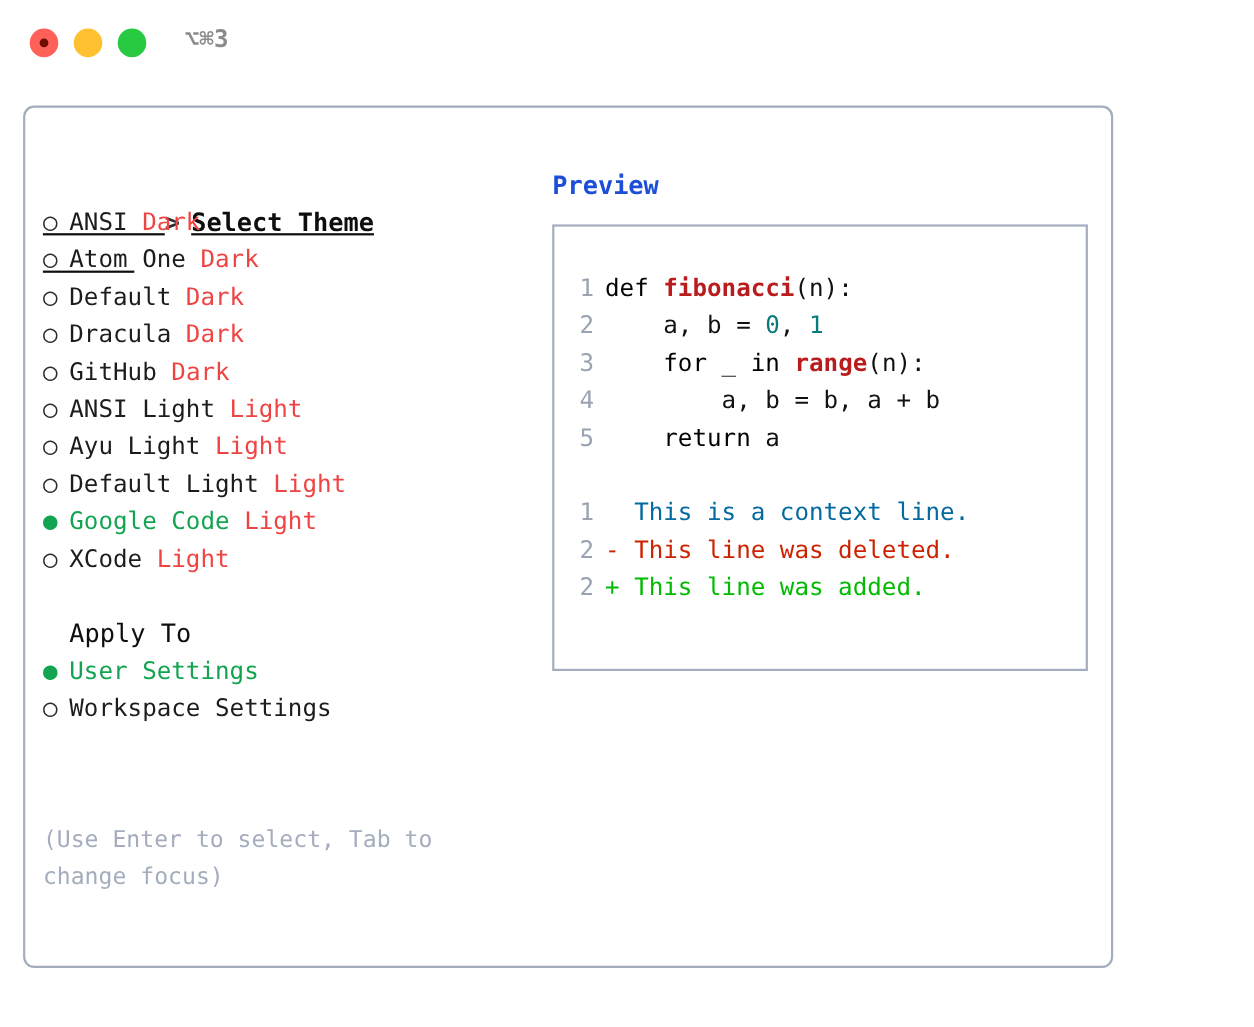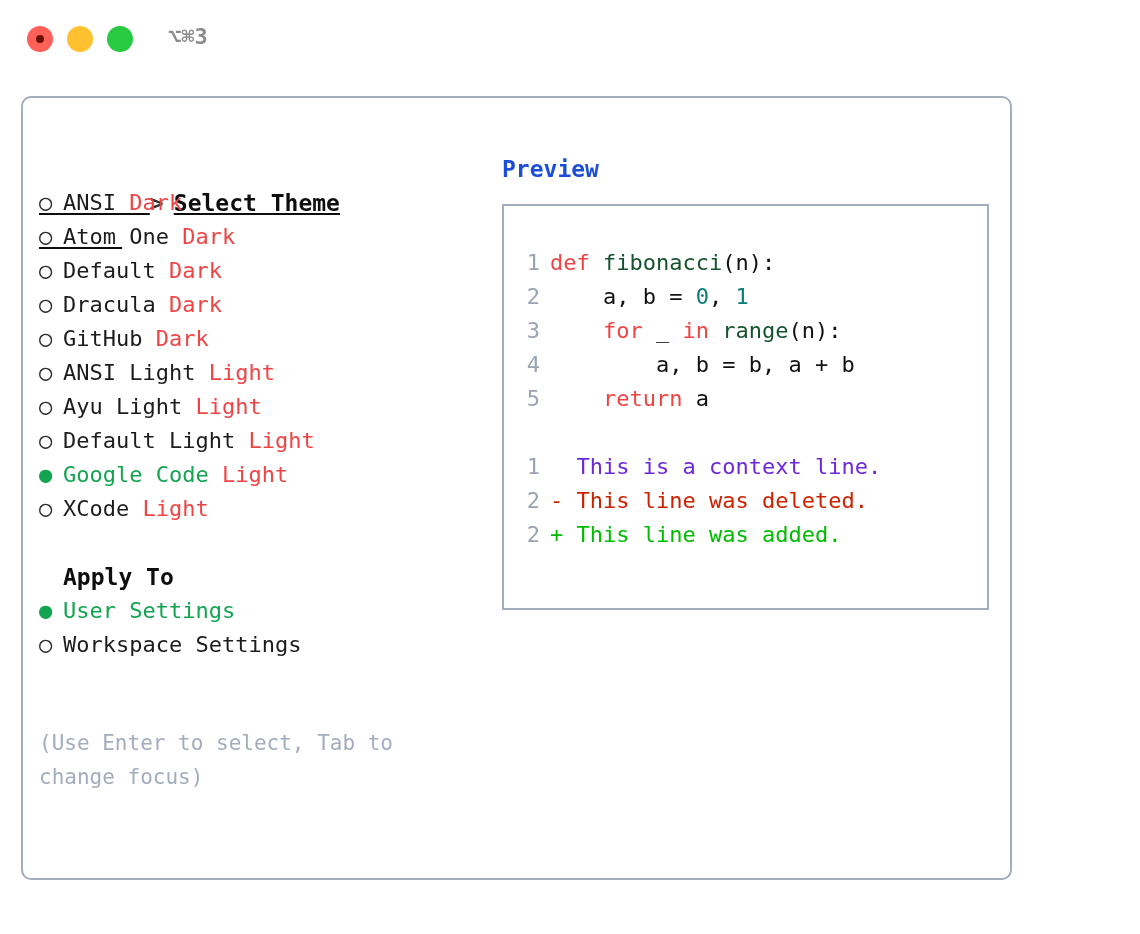--- a/index.html
+++ b/index.html
@@ -100,31 +100,31 @@
     display: inline-block;
     width: 24px;
     color: #2b2b2b;
   }
   .bullet.selected { color: #12a450; }
   .item-label { color: #1c1c1c; }
   .item-label.selected { color: #12a450; }
   .item-badge { color: #ef4444; }
 
   .section-header {
-    font-weight: bold;
+    font-weight: normal;
     color: #0e0e0e;
     font-size: 23px;
     padding-left: 24px;
   }
   .spacer-row { height: 34px; }
 
   #hint-text {
     position: absolute;
     left: 16px;
-    top: 628px;
+    top: 648px;
     width: 420px;
     font-size: 21px;
     line-height: 34px;
     color: #a3adbd;
     white-space: pre-wrap;
   }
 
   
   #preview-column {
     position: absolute;
@@ -160,27 +160,27 @@
     line-height: 34px;
     white-space: pre;
   }
   .lineno {
     display: inline-block;
     width: 26px;
     text-align: right;
     color: #9aa3b2;
     margin-right: 10px;
   }
-  .kw      { color: #ef4444; text-align: center; }
-  .fn      { color: #14532d; }
+  .kw      { color: #000000; text-align: center; }
+  .fn      { color: #b91c1c; font-weight: bold; }
   .num     { color: #0b7a7a; }
   .plain   { color: #111111; }
   .punct   { color: #111111; }
 
-  .diff-ctx { color: #6d28d9; }
+  .diff-ctx { color: #0369a1; }
   .diff-del { color: #cc2200; }
   .diff-add { color: #00bb00; }
 
   .blank-line { height: 34px; }
 </style>
 </head>
 <body>
 
 <div id="app-frame">
 

